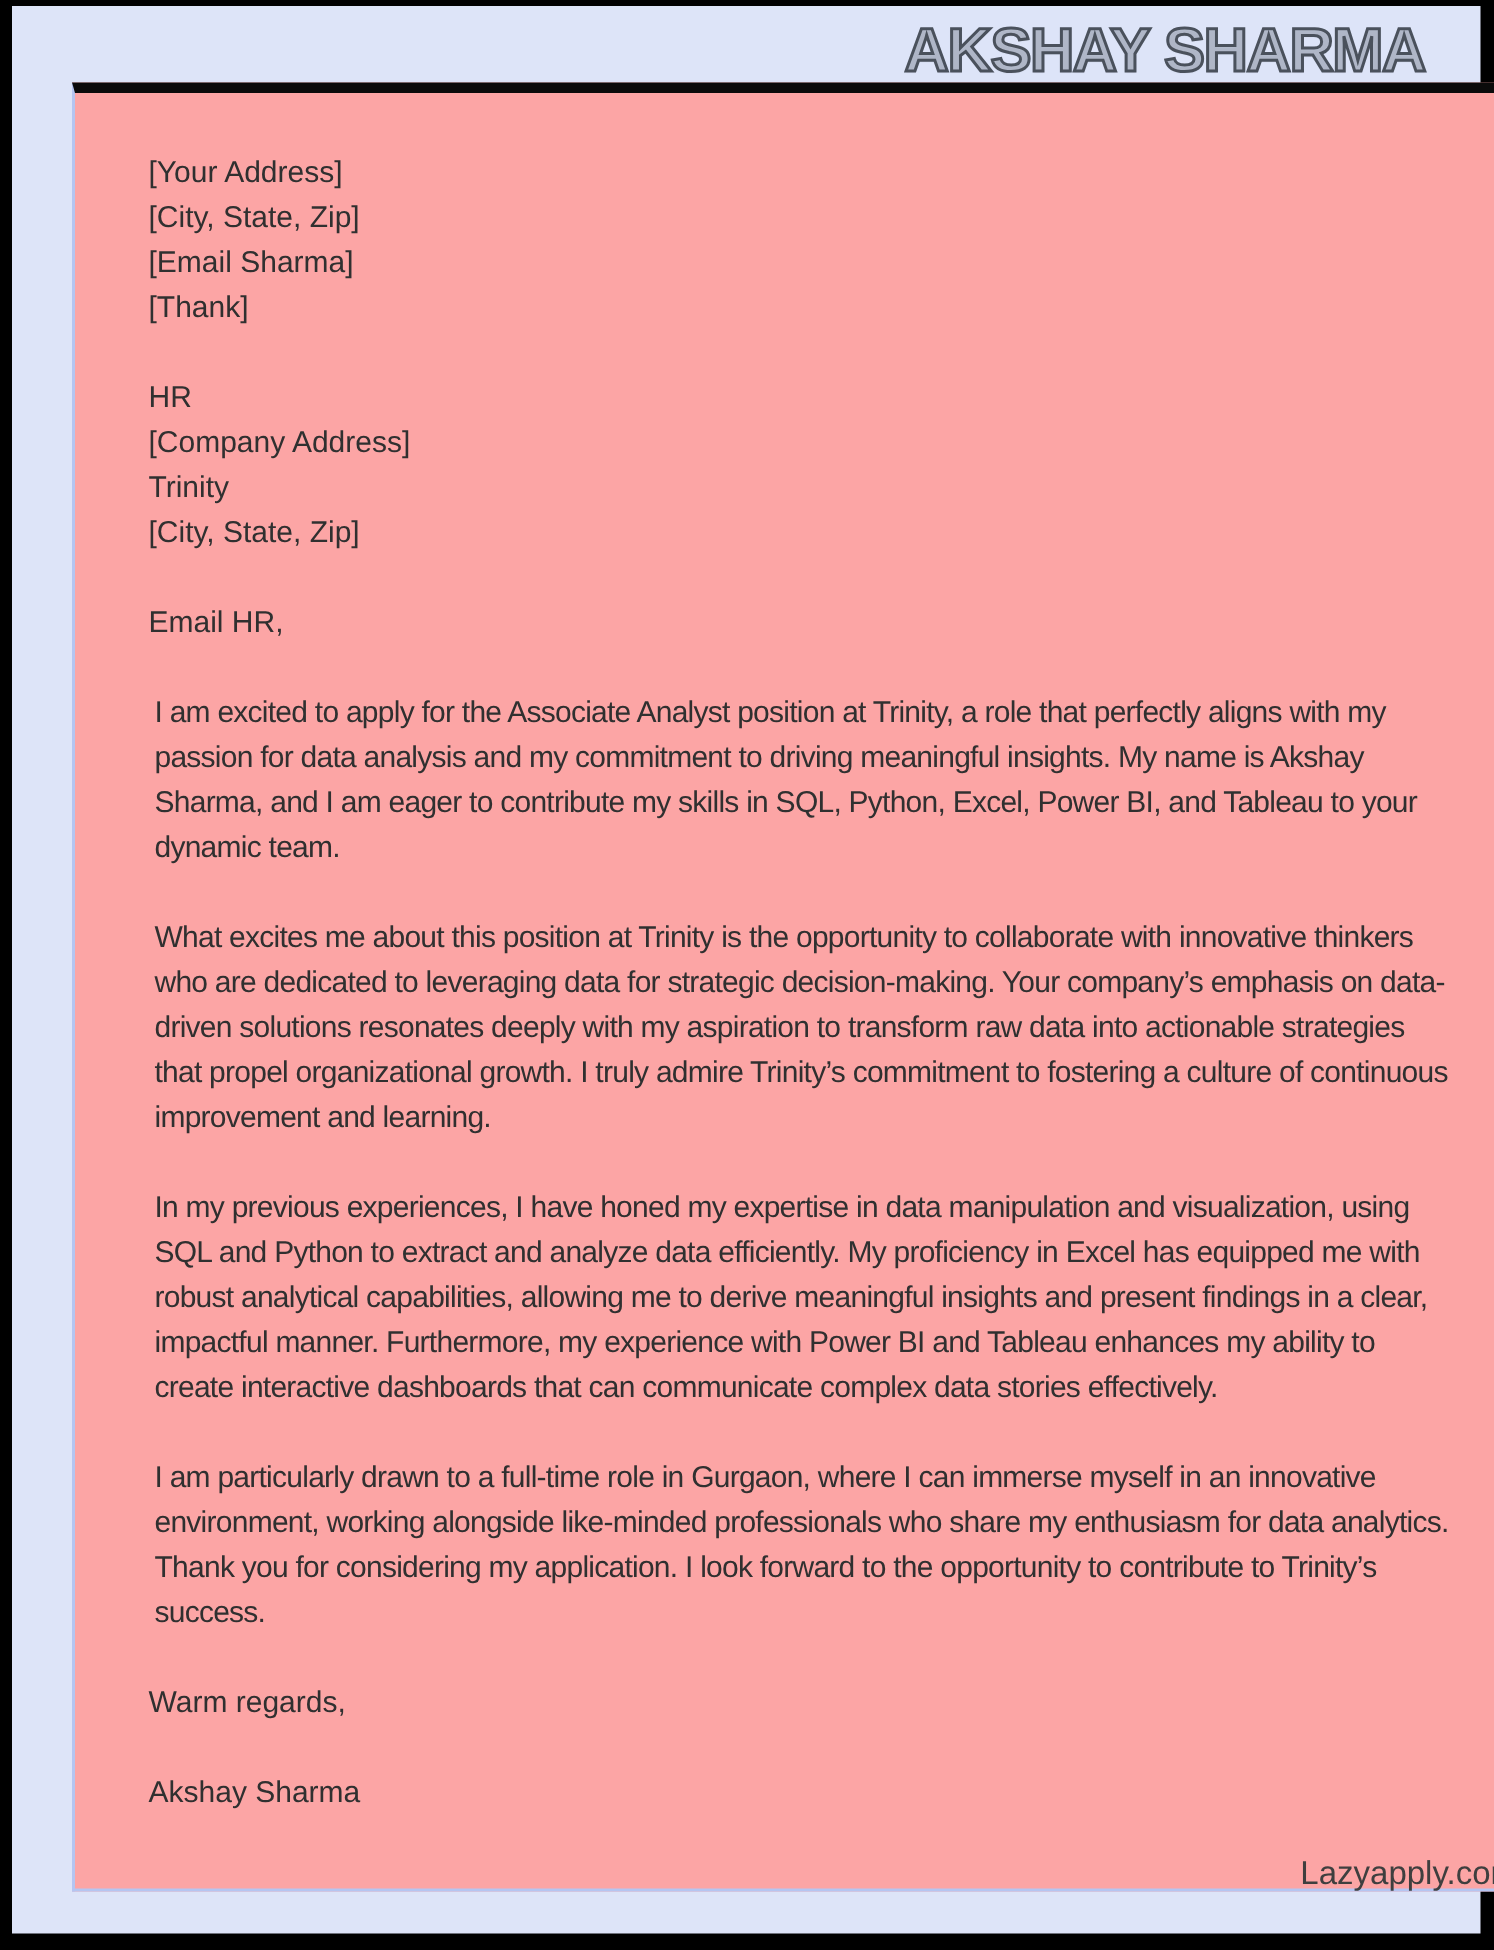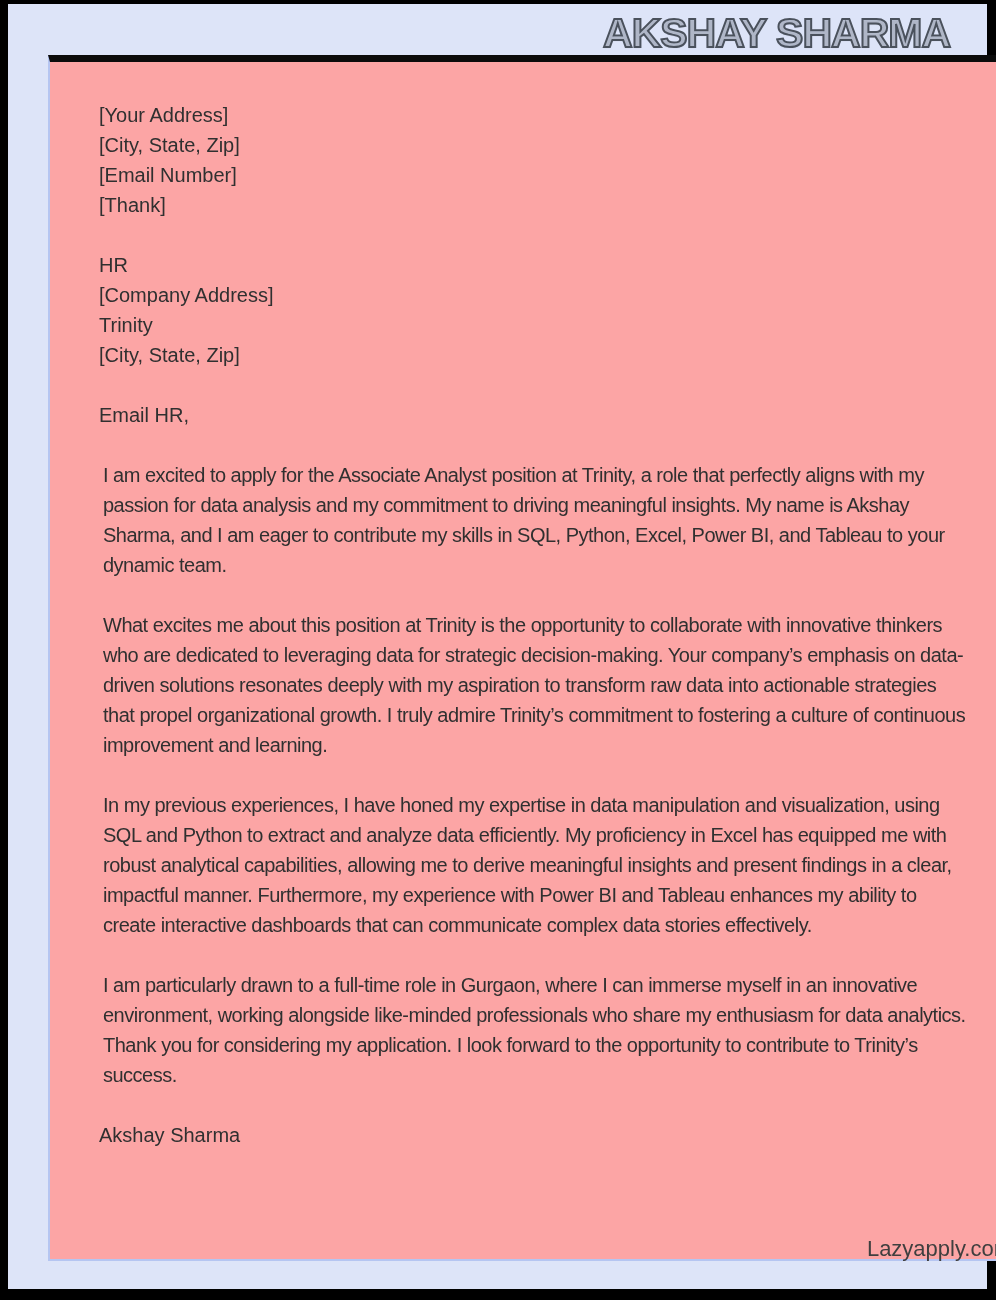--- a/index.html
+++ b/index.html
@@ -80,38 +80,39 @@
   <div class="header-bar">
     <div class="header-name">AKSHAY SHARMA</div>
   </div>
 
   <div class="page">
     <div class="letter">
 
       <div class="block">
         <div class="line">[Your Address]</div>
         <div class="line">[City, State, Zip]</div>
-        <div class="line">[Email Number]</div>
+        <div class="line">[Email Sharma]</div>
         <div class="line">[Thank]</div>
       </div>
 
       <div class="block">
         <div class="line">HR</div>
         <div class="line">[Company Address]</div>
         <div class="line">Trinity</div>
         <div class="line">[City, State, Zip]</div>
       </div>
 
       <div class="salutation line">Email HR,</div>
 
       <p class="paragraph">I am excited to apply for the Associate Analyst position at Trinity, a role that perfectly aligns with my passion for data analysis and my commitment to driving meaningful insights. My name is Akshay Sharma, and I am eager to contribute my skills in SQL, Python, Excel, Power BI, and Tableau to your dynamic team.</p>
       <p class="paragraph">What excites me about this position at Trinity is the opportunity to collaborate with innovative thinkers who are dedicated to leveraging data for strategic decision-making. Your company’s emphasis on data-driven solutions resonates deeply with my aspiration to transform raw data into actionable strategies that propel organizational growth. I truly admire Trinity’s commitment to fostering a culture of continuous improvement and learning.</p>
       <p class="paragraph">In my previous experiences, I have honed my expertise in data manipulation and visualization, using SQL and Python to extract and analyze data efficiently. My proficiency in Excel has equipped me with robust analytical capabilities, allowing me to derive meaningful insights and present findings in a clear, impactful manner. Furthermore, my experience with Power BI and Tableau enhances my ability to create interactive dashboards that can communicate complex data stories effectively.</p>
       <p class="paragraph">I am particularly drawn to a full-time role in Gurgaon, where I can immerse myself in an innovative environment, working alongside like-minded professionals who share my enthusiasm for data analytics. Thank you for considering my application. I look forward to the opportunity to contribute to Trinity’s success.</p>
 
+      <div class="closing line">Warm regards,</div>
 
       <div class="signature line">Akshay Sharma</div>
 
     </div>
 
     <div class="watermark">Lazyapply.com</div>
   </div>
 
 </div>
 

